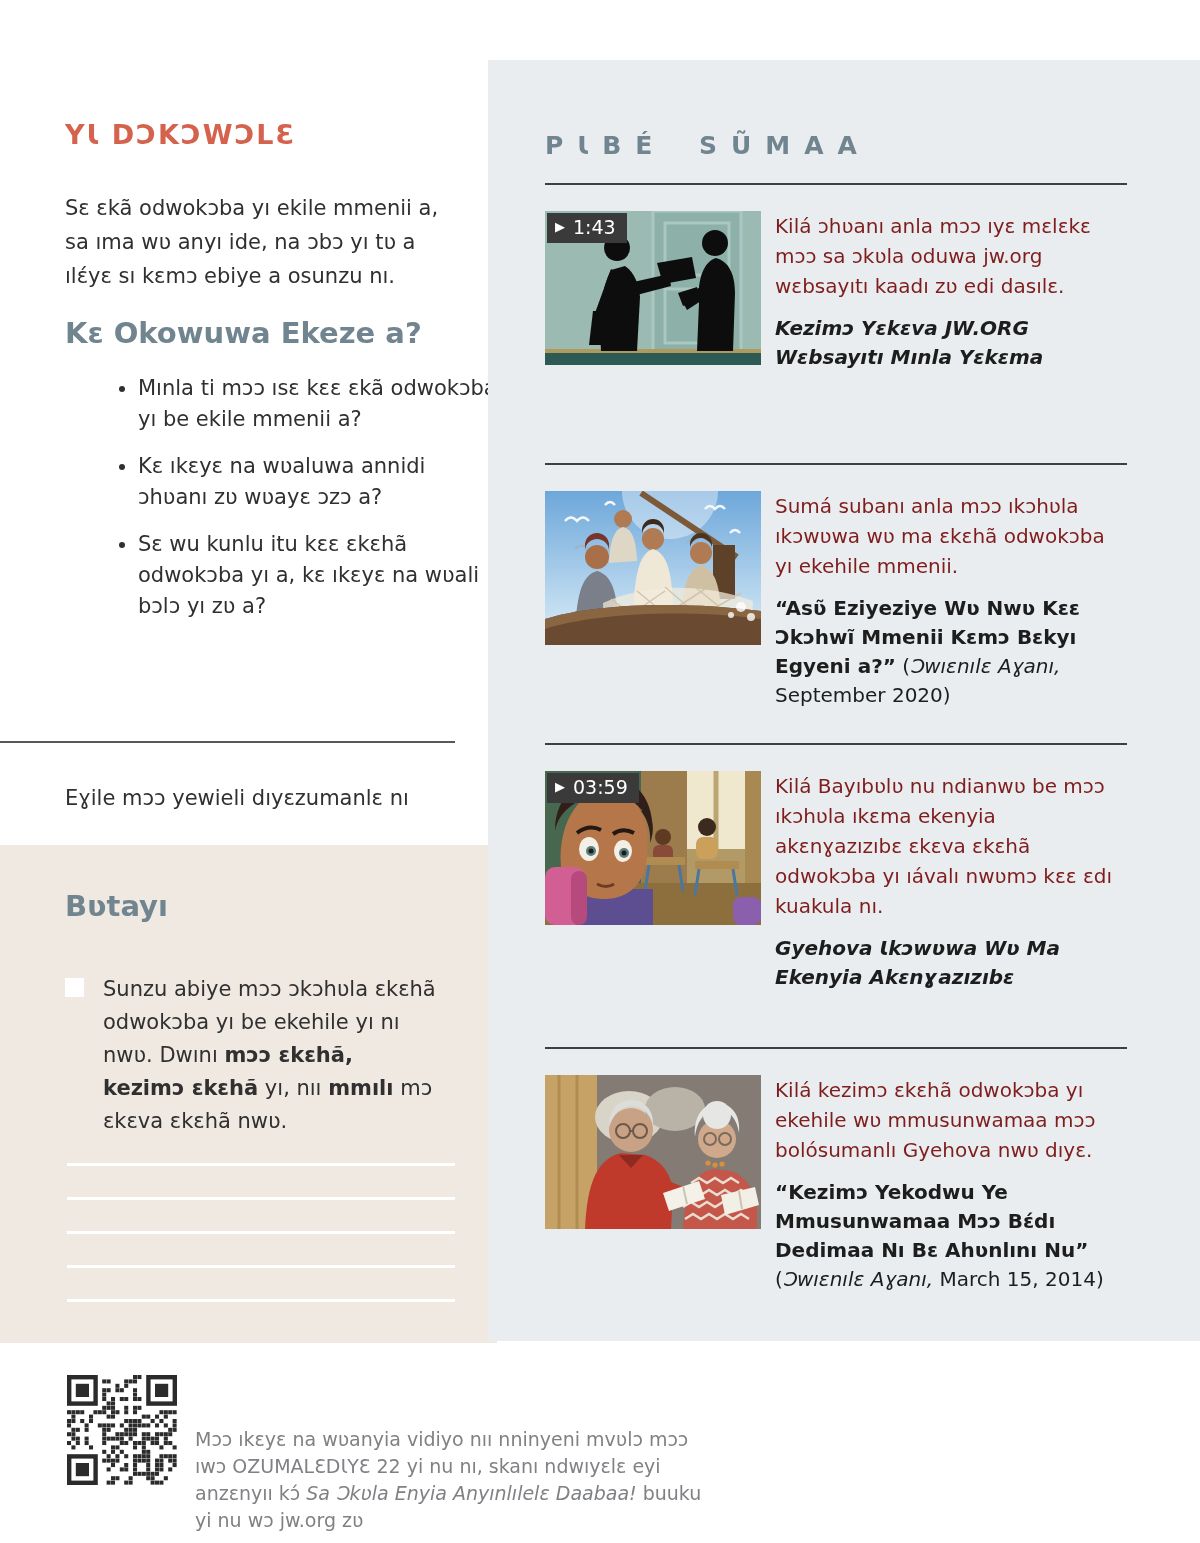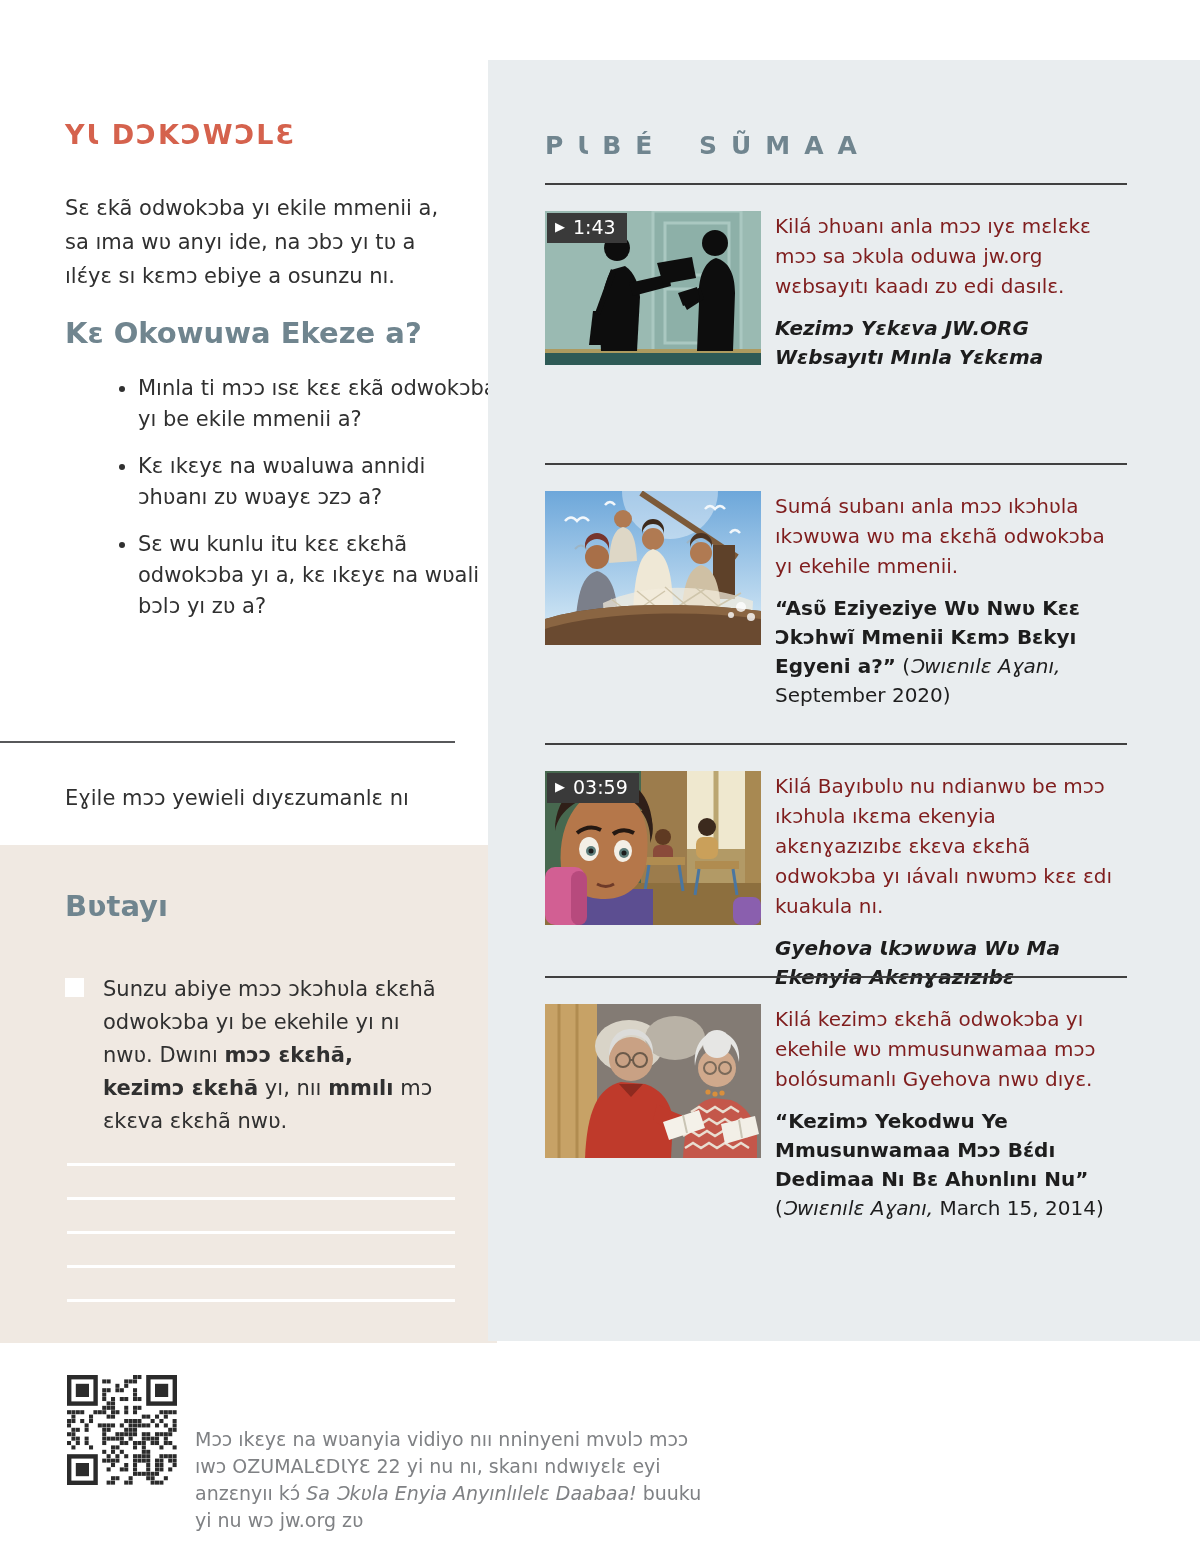--- a/index.html
+++ b/index.html
@@ -30,21 +30,21 @@
   .write-line{border-top:3px solid #ffffff;margin-bottom:31px;height:0;}
 
   
   .media-panel{position:absolute;left:488px;top:60px;width:712px;height:1281px;background:#e9edef;}
   .media-panel-title{position:absolute;top:50px;left:57px;font-size:25px;font-weight:700;
                      letter-spacing:14px;word-spacing:10px;color:#70858f;}
   .media-section{position:absolute;left:57px;width:582px;border-top:2px solid #404040;}
   .sec-1{top:123px;}
   .sec-2{top:403px;}
   .sec-3{top:683px;}
-  .sec-4{top:916px;}
+  .sec-4{top:987px;}
   .media-row{display:flex;gap:14px;padding-top:26px;}
   .thumb{position:relative;flex:none;width:216px;height:154px;overflow:hidden;}
   .thumb svg{display:block;width:216px;height:154px;}
   .duration-badge{position:absolute;top:2px;left:2px;background:#3a3a3a;color:#ffffff;
                   display:flex;align-items:center;gap:8px;padding:2px 11px 4px 8px;
                   font-size:19px;line-height:24px;}
   .duration-badge .play{font-size:13px;line-height:24px;}
   .entry-text{width:352px;}
   .entry-desc{margin:0;font-size:20px;line-height:30px;color:#7f1d1d;}
   .entry-title{margin:13px 0 0 0;font-size:20px;line-height:29px;color:#1d1d1d;}

